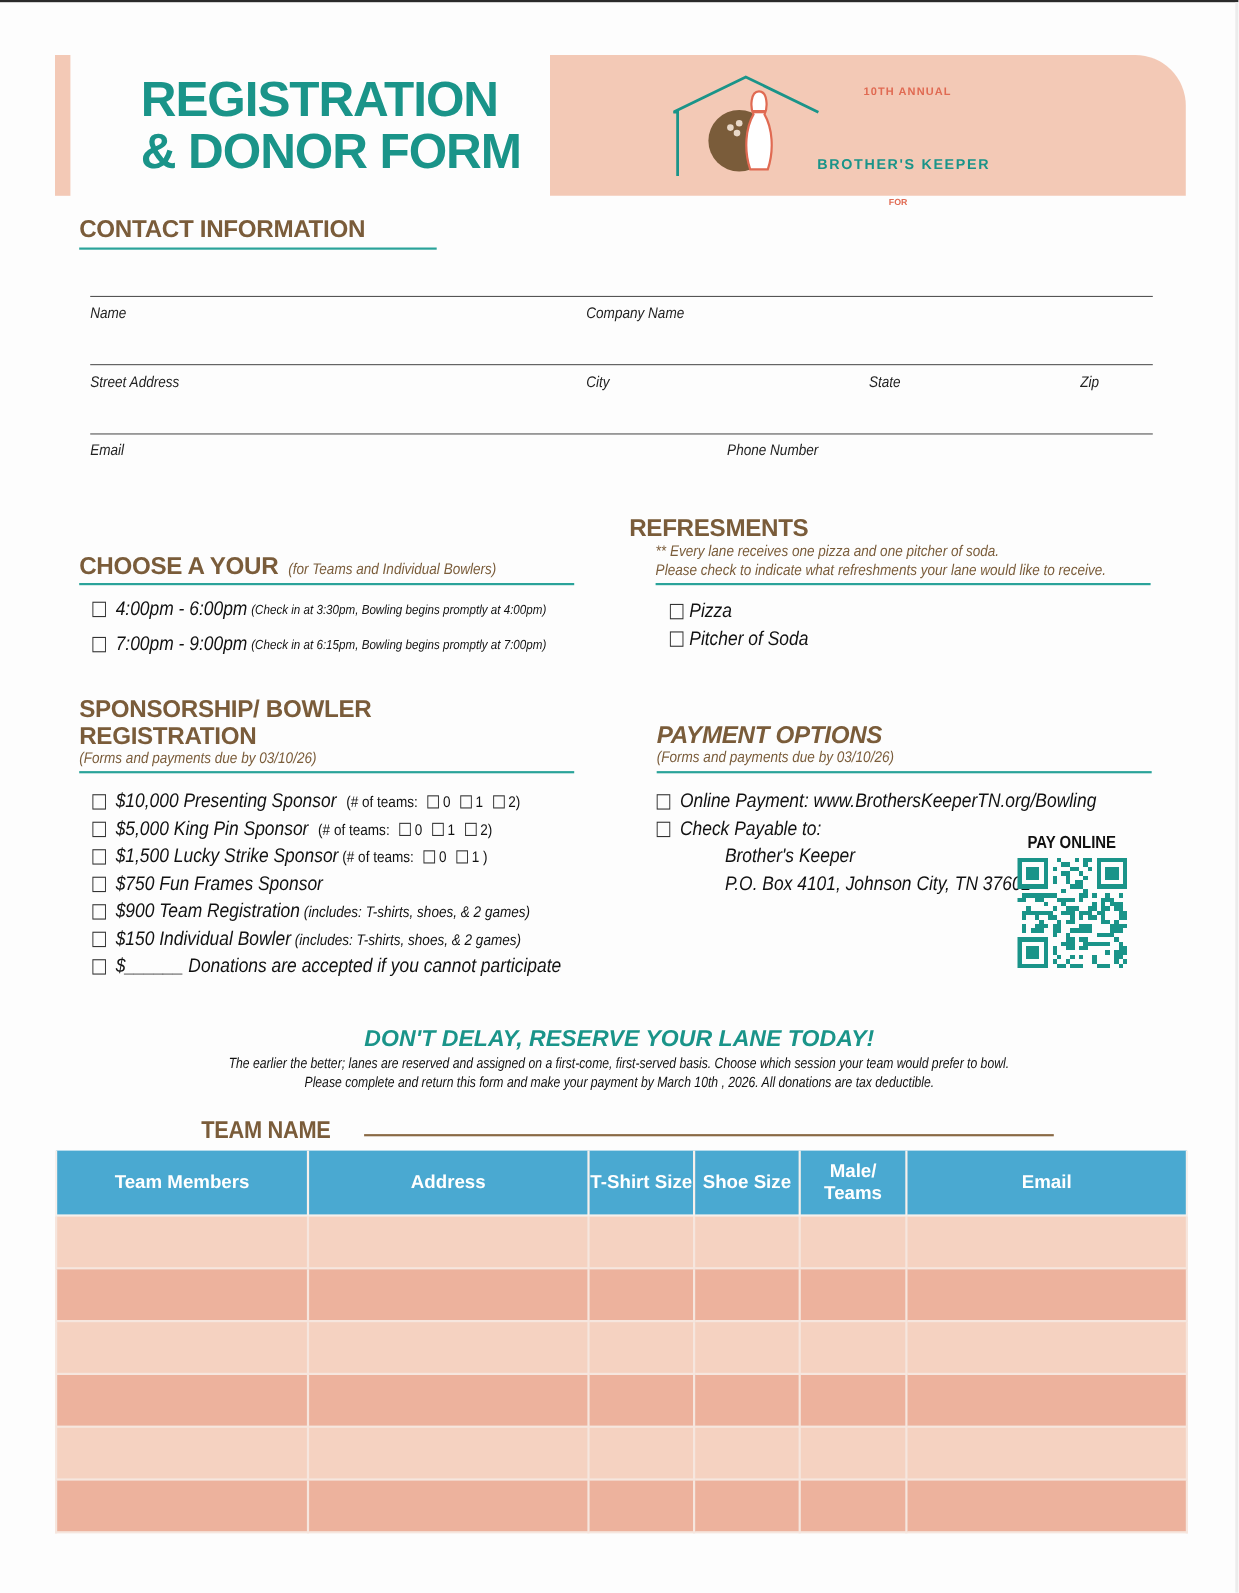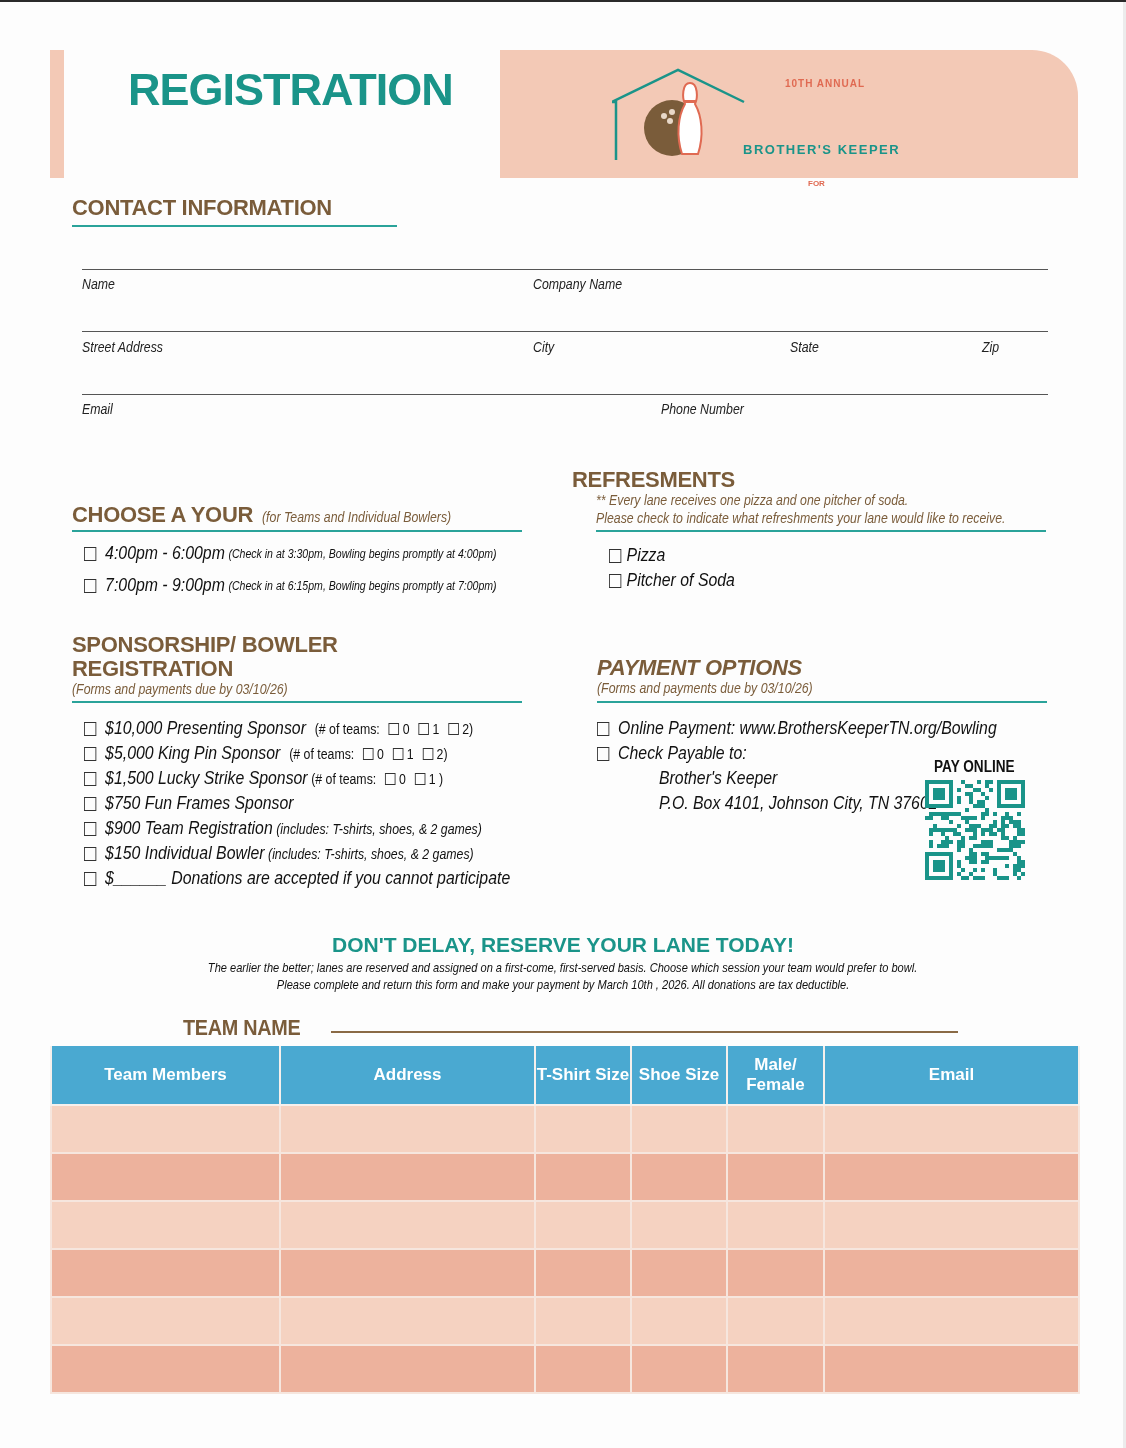--- a/index.html
+++ b/index.html
@@ -14,39 +14,40 @@
   .teal-rule { height:2px; background:#2aa39a; }
   .gray-rule { height:1px; background:#555; }
   .lbl { font-style:italic; font-size:14px; color:#222; font-family:"Liberation Sans", sans-serif; transform:scaleX(0.88); transform-origin:left; white-space:nowrap; }
   .sub-it { font-style:italic; font-size:14px; color:#7a5c3a; white-space:nowrap; transform:scaleX(0.88); transform-origin:left; }
   .item { font-style:italic; font-size:18px; color:#111; white-space:nowrap; transform:scaleX(0.88); transform-origin:left; display:flex; align-items:center; }
   .cb { display:inline-block; width:12px; height:12px; border:1.3px solid #333; margin-right:10px; flex:none; }
   .cb.sm { width:10px; height:10px; margin-right:4px; }
   .note { font-style:normal; font-size:14px; margin-left:6px; }
   .note-it { font-style:italic; font-size:14px; margin-left:4px; }
   .cta { left:0; width:1126px; text-align:center; }
-  .cta-title { top:933px; color:#1a9489; font-weight:bold; font-size:21px; }
+  .cta-title { top:933px; color:#1a9489; font-weight:bold; font-size:21px;font-style:italic; }
   .cta-line { font-style:italic; font-size:13.5px; color:#111; white-space:nowrap; }
   table.team { position:absolute; left:50px; top:1046px; width:1028px; border-collapse:collapse; table-layout:fixed; }
   table.team th { background:#4aa9d1; color:#fff; font-size:17px; font-weight:bold; height:58px; border:2px solid #f6f0ec; border-top:none; line-height:20px; padding:0; }
   table.team td { height:46px; border:2px solid #f6e6de; padding:0; }
   tr.light td { background:#f5d2c1; }
   tr.dark td { background:#edb29d; }
   .qr { left:925px; top:780px; width:100px; height:100px; }
 </style>
 </head>
 <body>
 
 <div class="topbar"></div>
 <div class="rightedge"></div>
 
 <div class="abs peach-left"></div>
 <div class="abs peach-mid"></div>
 <div class="abs title">
   <div>REGISTRATION</div>
+  <div>&amp; DONOR FORM</div>
 </div>
 
 <div class="abs" style="left:612px;top:66px;width:345px;height:100px;">
   <svg width="345" height="100" viewBox="0 0 345 100" style="position:absolute;left:0;top:0;">
     <polyline points="4,94 4,36 0,36 66,4 132,36" fill="none" stroke="#1a9489" stroke-width="2.5"></polyline>
   </svg>
   <svg width="70" height="70" viewBox="0 0 70 70" style="position:absolute;left:30px;top:28px;">
     <circle cx="30" cy="34" r="28" fill="#7a5c3a"></circle>
     <circle cx="22" cy="22" r="3" fill="#e8d8c8"></circle>
       <circle cx="30" cy="18" r="3" fill="#e8d8c8"></circle>
@@ -405,21 +406,21 @@
       <col style="width:96px">
       <col style="width:97px">
       <col style="width:255px">
   </colgroup>
   <thead>
     <tr>
       <th>Team Members</th>
       <th>Address</th>
       <th>T-Shirt Size</th>
       <th>Shoe Size</th>
-      <th>Male/ Female</th>
+      <th>Male/ Teams</th>
       <th>Email</th>
     </tr>
   </thead>
   <tbody id="team-body">
       <tr class="light">
         <td></td>
         <td></td>
         <td></td>
         <td></td>
         <td></td>

